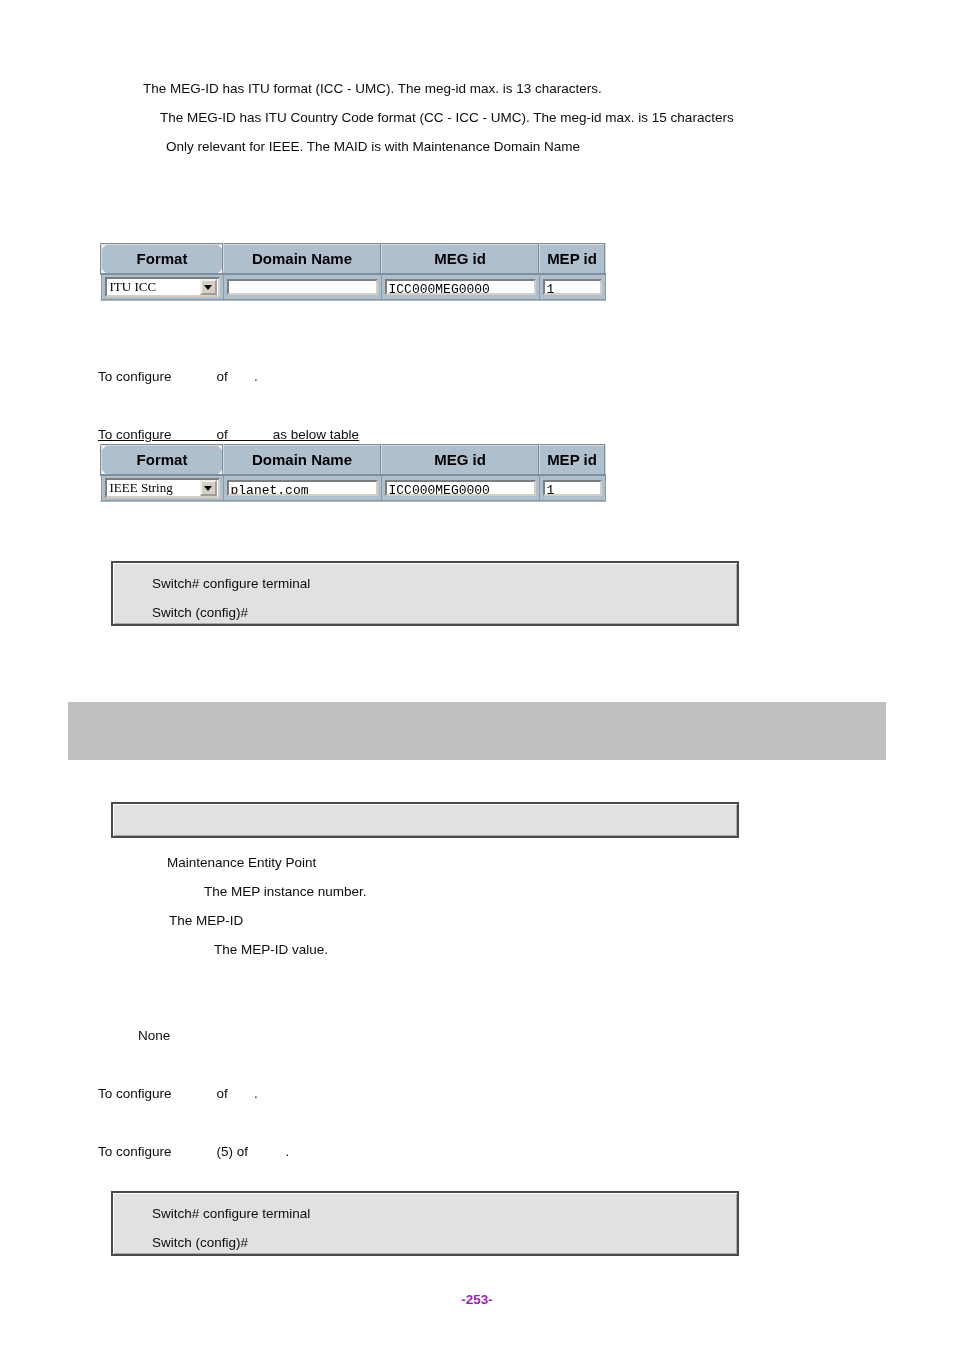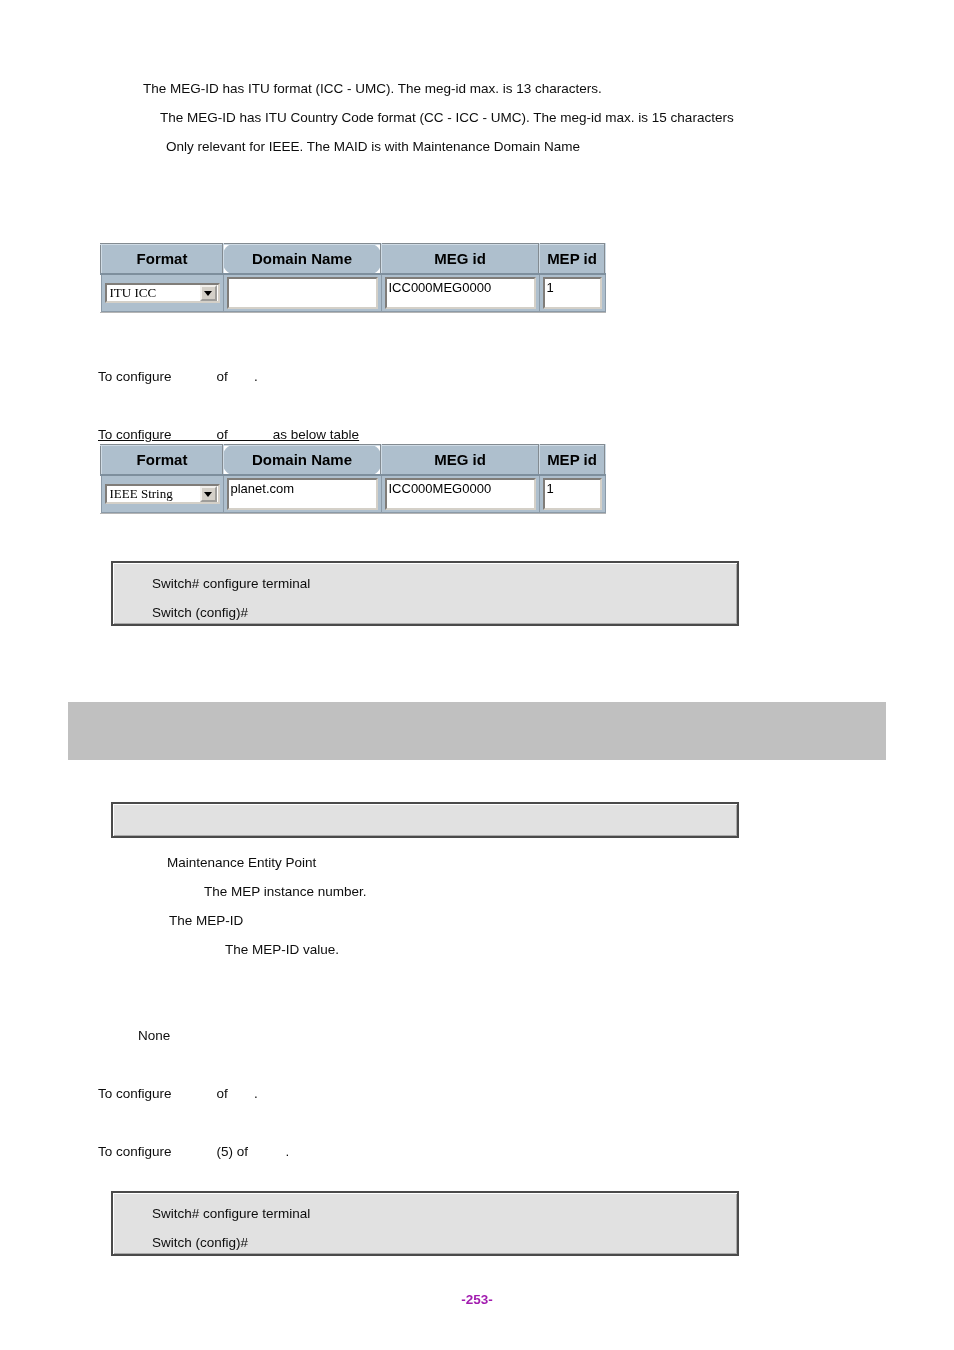--- a/index.html
+++ b/index.html
@@ -53,22 +53,22 @@
     padding: 5px 2px 6px 2px;
     line-height: 17px;
   }
   .ui-table td {
     background: #aebfcd;
     border: 1px solid #8b9aa7;
     padding: 2px 3px;
     vertical-align: middle;
   }
 
-  .col-format   { width: 116px; }
-  .col-domain   { width: 152px; border-radius: 11px; }
+  .col-format   { width: 116px; border-radius: 9px; }
+  .col-domain   { width: 152px; }
   .col-meg      { width: 152px; margin-top: 16px; }
   .col-mep      { width: 60px;  }
 
   
   .sel {
     display: flex;
     align-items: center;
     justify-content: space-between;
     height: 20px;
     background: #ffffff;
@@ -97,27 +97,27 @@
   .sel-arrow i {
     display: block;
     width: 0;
     height: 0;
     border-left: 4px solid transparent;
     border-right: 4px solid transparent;
     border-top: 5px solid #000000;
   }
   .tin {
     display: block;
-    height: 32px;
+    height: 16px;
     line-height: 18px;
     background: #ffffff;
     border: 2px inset #d4d0c8;
     box-sizing: border-box;
     padding: 0 2px;
-    font-family: Liberation Sans, sans-serif;
+    font-family: Liberation Mono, monospace;
     font-size: 13px;
     color: #000000;
     white-space: nowrap;
     overflow: hidden;
   }
 
   
   .cmd-box {
     position: absolute;
     background: #e1e1e1;
@@ -240,21 +240,21 @@
   <div class="cmd-box" style="left:111px; top:802px; width:628px; height:36px;">
     <div class="cmd-line" style="left:39px; top:9px;"></div>
   </div>
 
   <div class="txt" style="left:167px; top:855px;">Maintenance Entity Point</div>
 
   <div class="txt" style="left:204px; top:884px;">The MEP instance number.</div>
 
   <div class="txt" style="left:169px; top:913px;">The MEP-ID</div>
 
-  <div class="txt" style="left:225px; top:942px;">The MEP-ID value.</div>
+  <div class="txt" style="left:214px; top:942px;">The MEP-ID value.</div>
 
   <div class="txt" style="left:98px; top:1028px;margin-left:40px;">None</div>
 
   <div class="txt" style="left:98px; top:1086px;">To configure            of       .</div>
 
   <div class="txt" style="left:98px; top:1144px;">To configure            (5) of          .</div>
 
   <div class="cmd-box" style="left:111px; top:1191px; width:628px; height:65px;">
     <div class="cmd-line" style="left:39px; top:13px;">Switch# configure terminal</div>
     <div class="cmd-line" style="left:39px; top:42px;">Switch (config)#</div>

